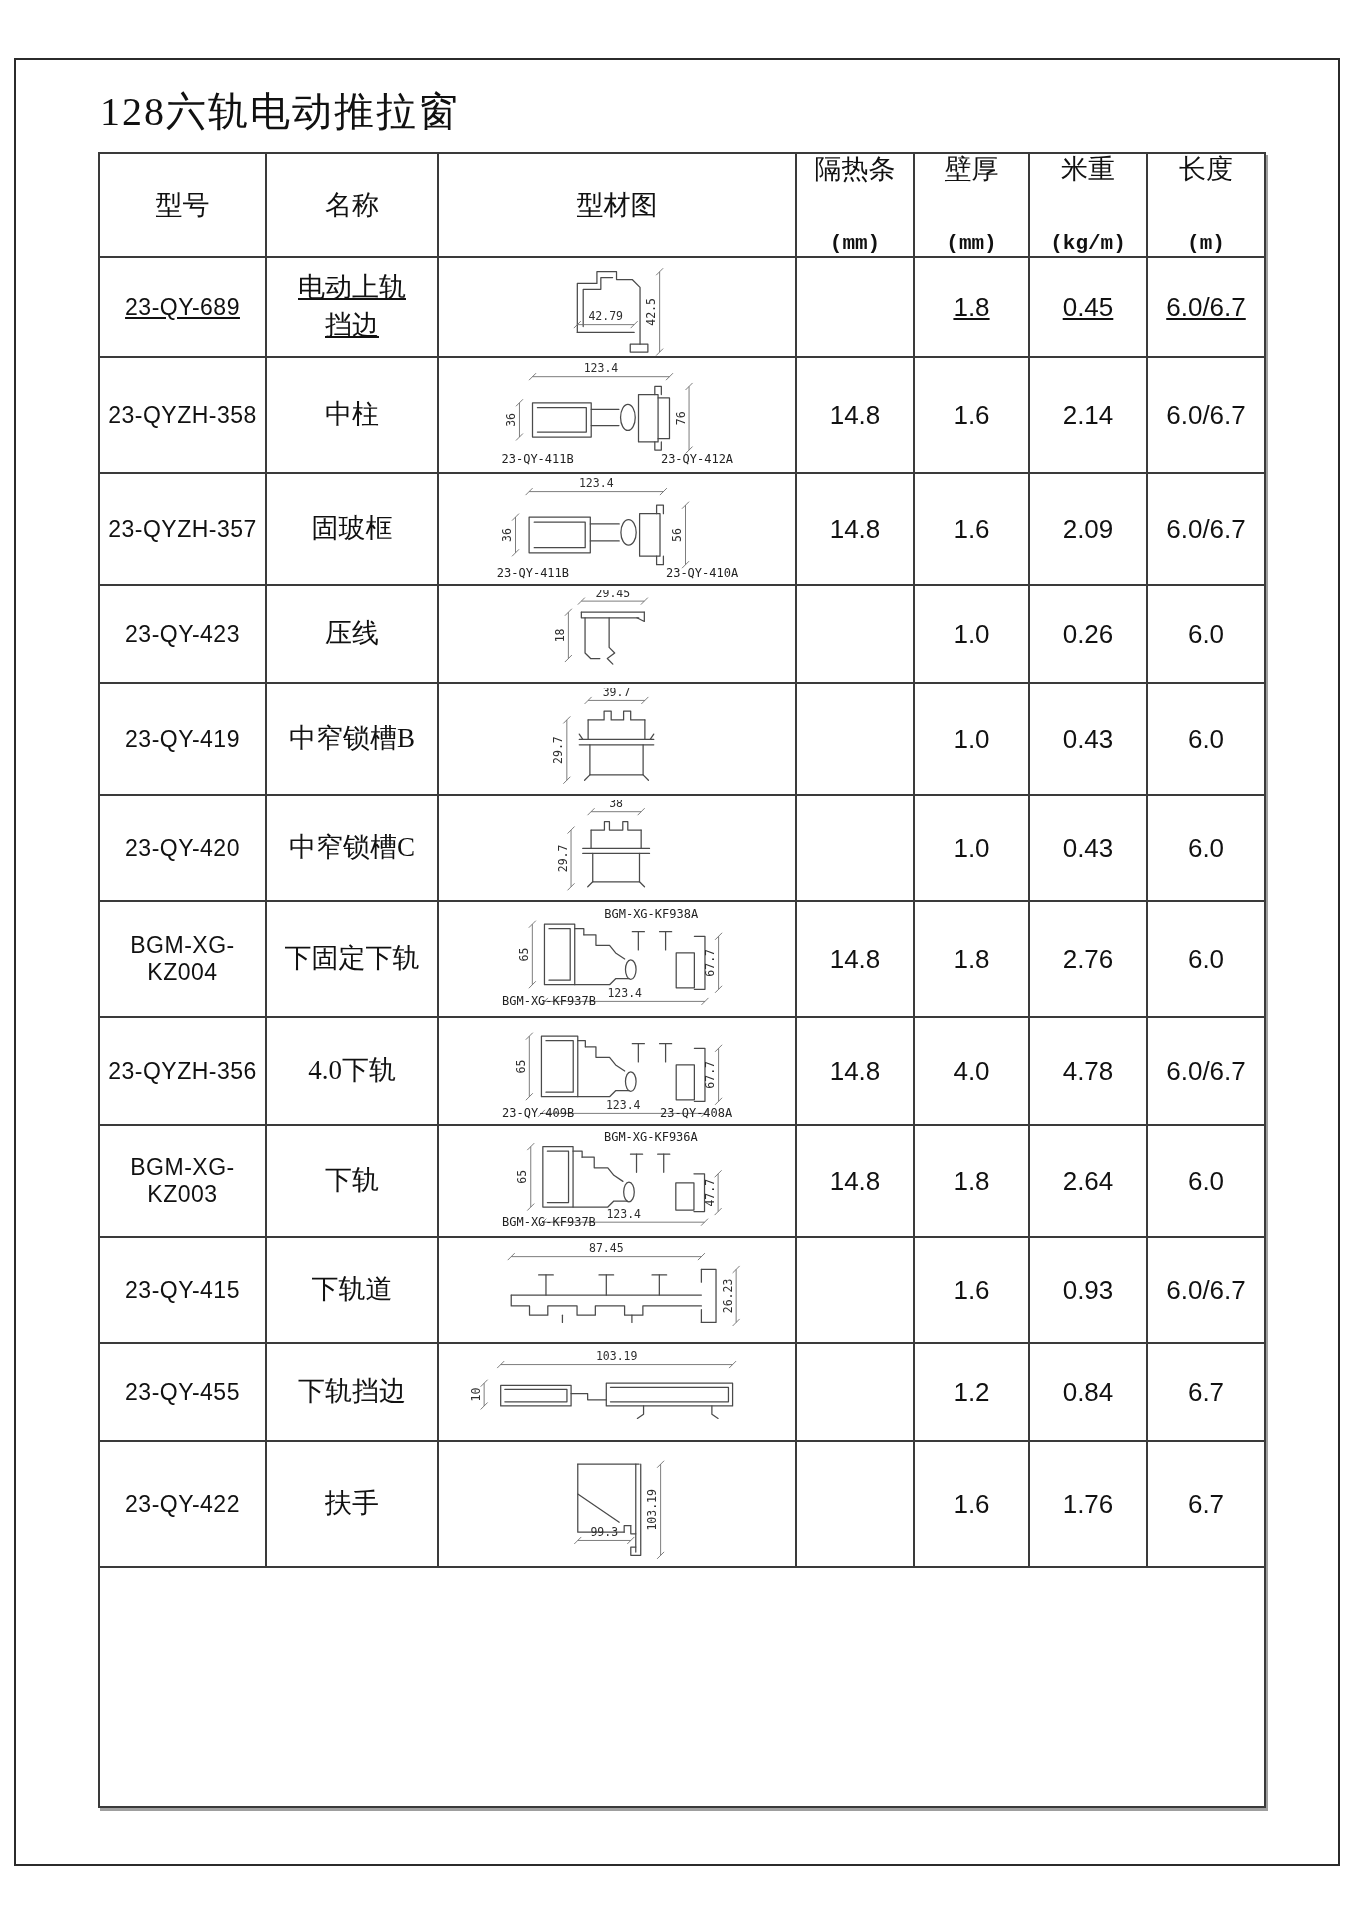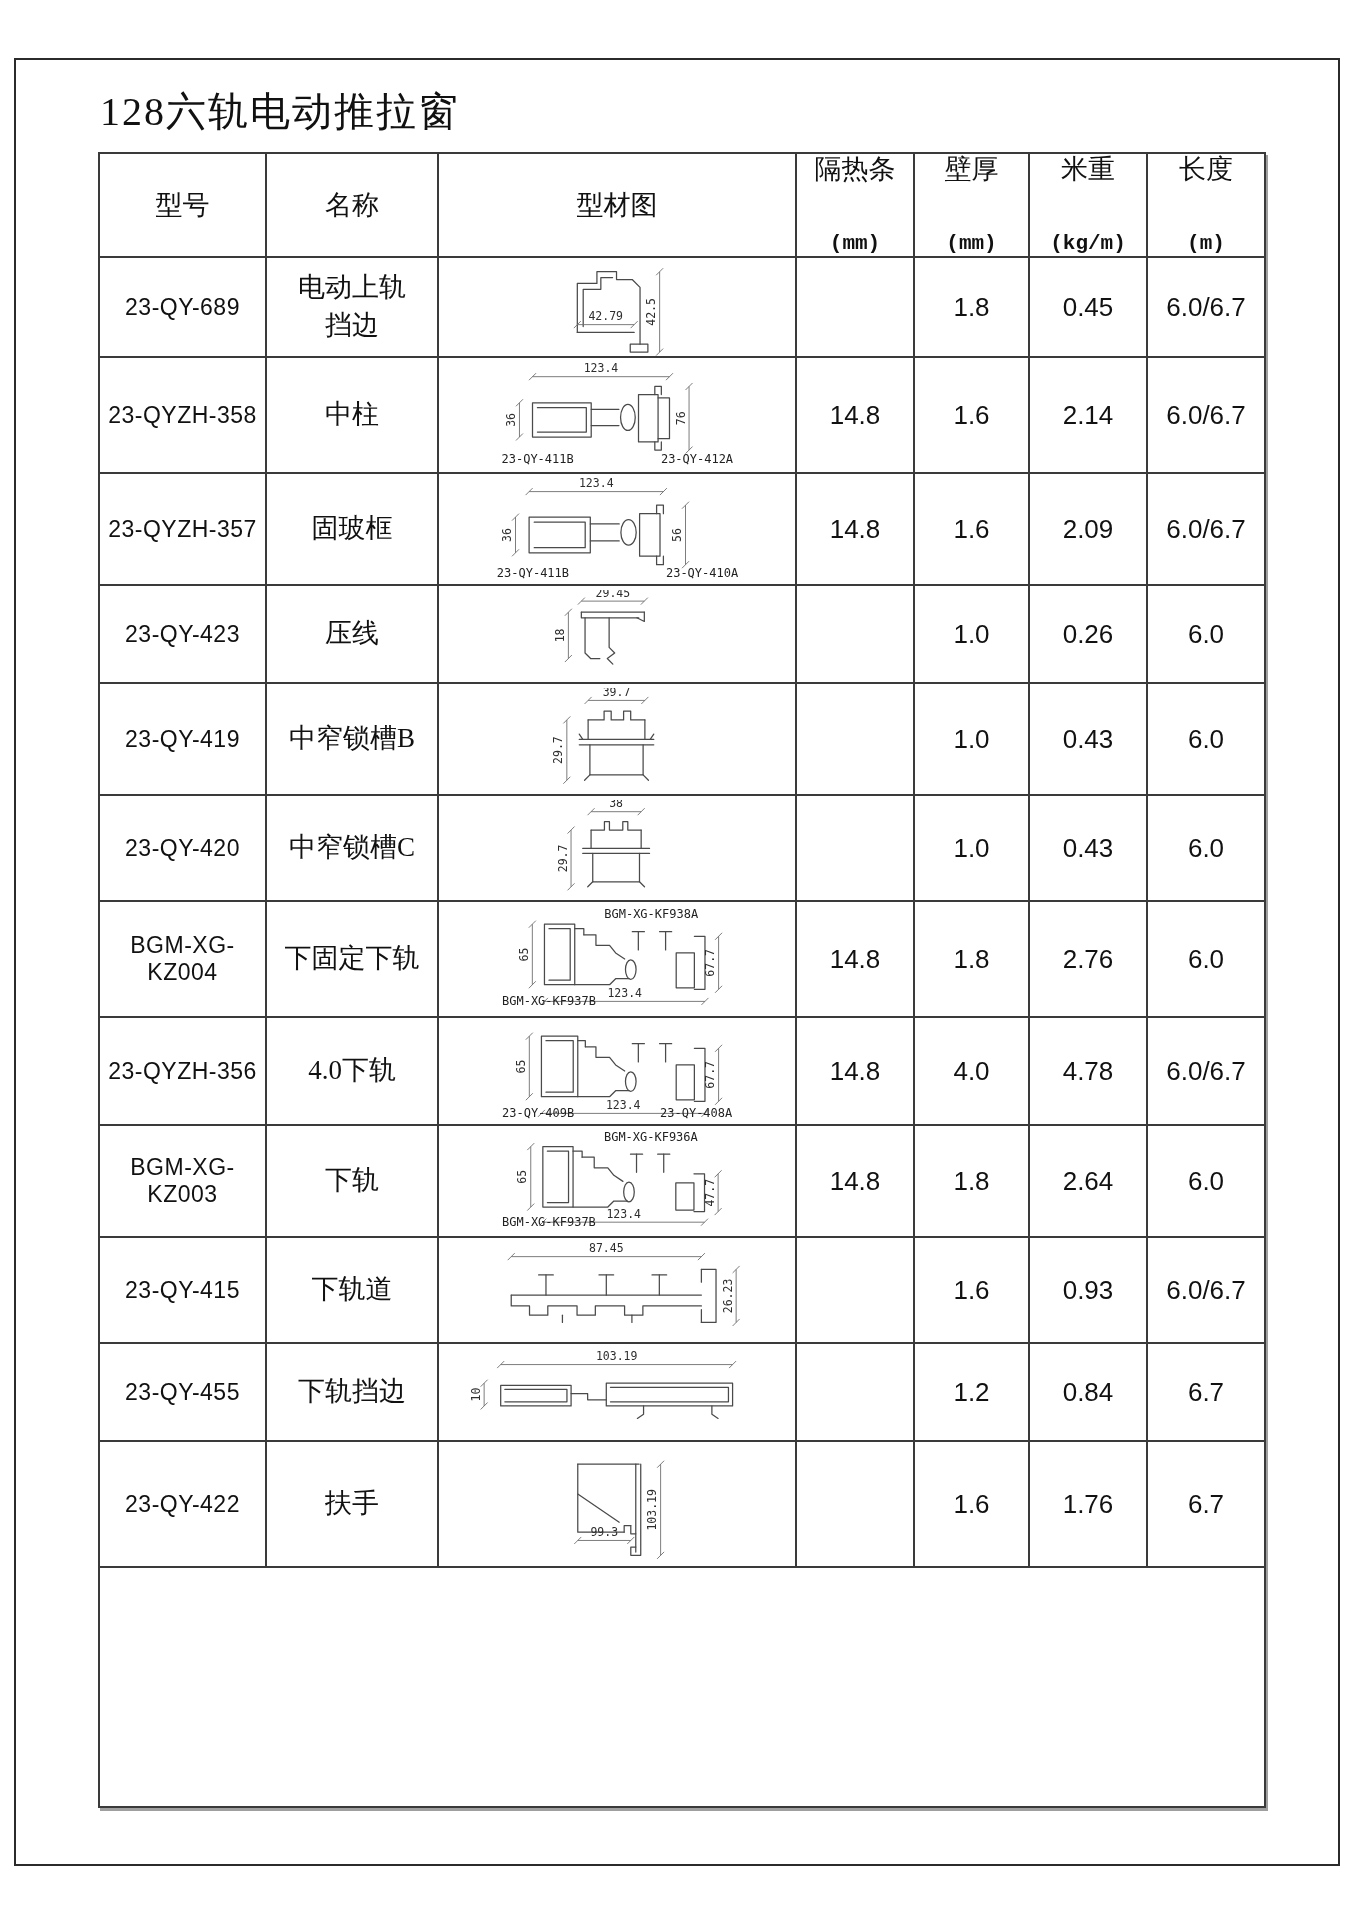--- a/index.html
+++ b/index.html
@@ -68,21 +68,21 @@
             <span class="hdr-label">米重</span>
             <span class="hdr-unit">(kg/m)</span>
           </th>
           <th>
             <span class="hdr-label">长度</span>
             <span class="hdr-unit">(m)</span>
           </th>
         </tr>
     </thead>
     <tbody id="body-rows">
-        <tr style="height: 88px;">
+        <tr style="height: 88px; text-decoration: underline;">
           <td class="model-cell">23-QY-689</td>
           <td class="name-cell">
             <div>电动上轨</div>
             <div>挡边</div>
           </td>
           <td class="diagram-cell">
             <svg viewBox="0 0 150 100" width="147" height="98">
               <g fill="none" stroke="#4a4a4a" stroke-width="1.2755102040816326" stroke-linejoin="round" stroke-linecap="round">
                 <path d="M34,76 L34,26 L54,26 L54,14 L74,14 L74,22 L90,22 L98,30 L98,88"></path>
                 <path d="M34,76 L92,76"></path>

